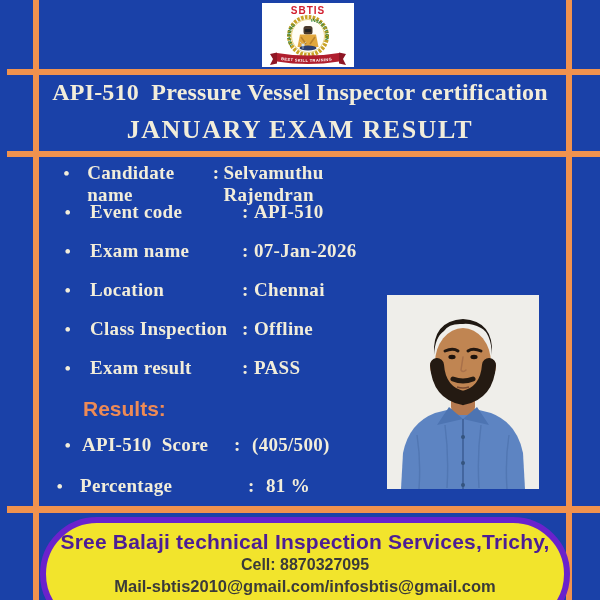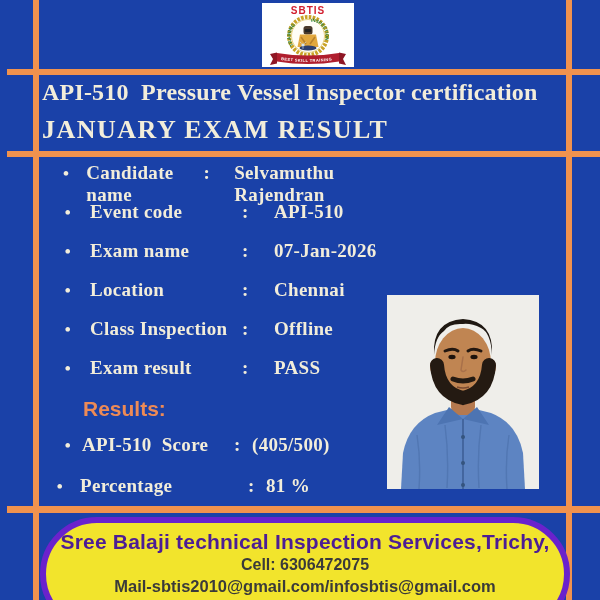--- a/index.html
+++ b/index.html
@@ -14,32 +14,32 @@
   .vbar.right{left:566px;}
   .hbar{position:absolute;left:7px;right:0;height:6px;background:#f0924e;}
   .hbar.h1{top:69px;}
   .hbar.h2{top:151px;}
   .hbar.h3{top:506px;height:7px;}
   
   .logo-box{position:absolute;left:262px;top:3px;width:80px;height:64px;background:#fca5a5;border-radius:2px;}
   .logo-box svg{display:block;}
   
   .title1,.title2{
-    position:absolute;left:42px;right:42px;text-align:left;color:#f2edda;
+    position:absolute;left:42px;right:42px;text-align:center;color:#f2edda;
     font-weight:bold;white-space:pre-wrap;
   }
   .title1{top:79px;font-size:24px;letter-spacing:0.2px;}
   .title2{top:115px;font-size:26px;letter-spacing:1.5px;}
   
   .rows{position:absolute;left:40px;top:162px;width:345px;}
   .row{display:flex;align-items:flex-start;height:39px;color:#f2edda;font-size:19px;font-weight:bold;letter-spacing:0.3px;}
   .row .bullet{width:16px;margin-left:20px;font-size:17px;line-height:24px;text-align:center;}
   .row .label{width:152px;margin-left:14px;white-space:pre-wrap;}
   .row .colon{width:8px;}
-  .row .value{margin-left:24px;white-space:pre-wrap;}
+  .row .value{margin-left:4px;white-space:pre-wrap;}
   .results-heading{
     position:absolute;left:83px;top:397px;
     font-family:"Liberation Sans", sans-serif;font-weight:bold;font-size:21px;color:#ed8a56;
   }
   .rrows{position:absolute;left:40px;top:434px;width:360px;}
   .rrow{display:flex;align-items:flex-start;height:41px;color:#f2edda;font-size:19px;font-weight:bold;letter-spacing:0.3px;}
   .rrow .bullet{width:16px;font-size:17px;line-height:24px;text-align:center;}
   .rrow.r1 .bullet{margin-left:20px;}
   .rrow.r1 .label{width:152px;margin-left:6px;white-space:pre-wrap;}
   .rrow.r2 .bullet{margin-left:12px;}
@@ -201,17 +201,17 @@
 
       <ellipse cx="65" cy="62" rx="3.6" ry="2.2" fill="#1c120c"></ellipse>
       <ellipse cx="87" cy="62" rx="3.6" ry="2.2" fill="#1c120c"></ellipse>
 
       <path d="M76,62 L74,75 Q76,78 79,75" stroke="#a8704a" stroke-width="1.5" fill="none" stroke-linecap="round"></path>
     </svg>
   </div>
 
   <div class="pill">
     <div class="company">Sree Balaji technical Inspection Services,Trichy,</div>
-    <div class="cell">Cell: 6306472075</div>
+    <div class="cell">Cell: 8870327095</div>
     <div class="mail">Mail-sbtis2010@gmail.com/infosbtis@gmail.com</div>
   </div>
 
 </div>
 
 </body></html>

